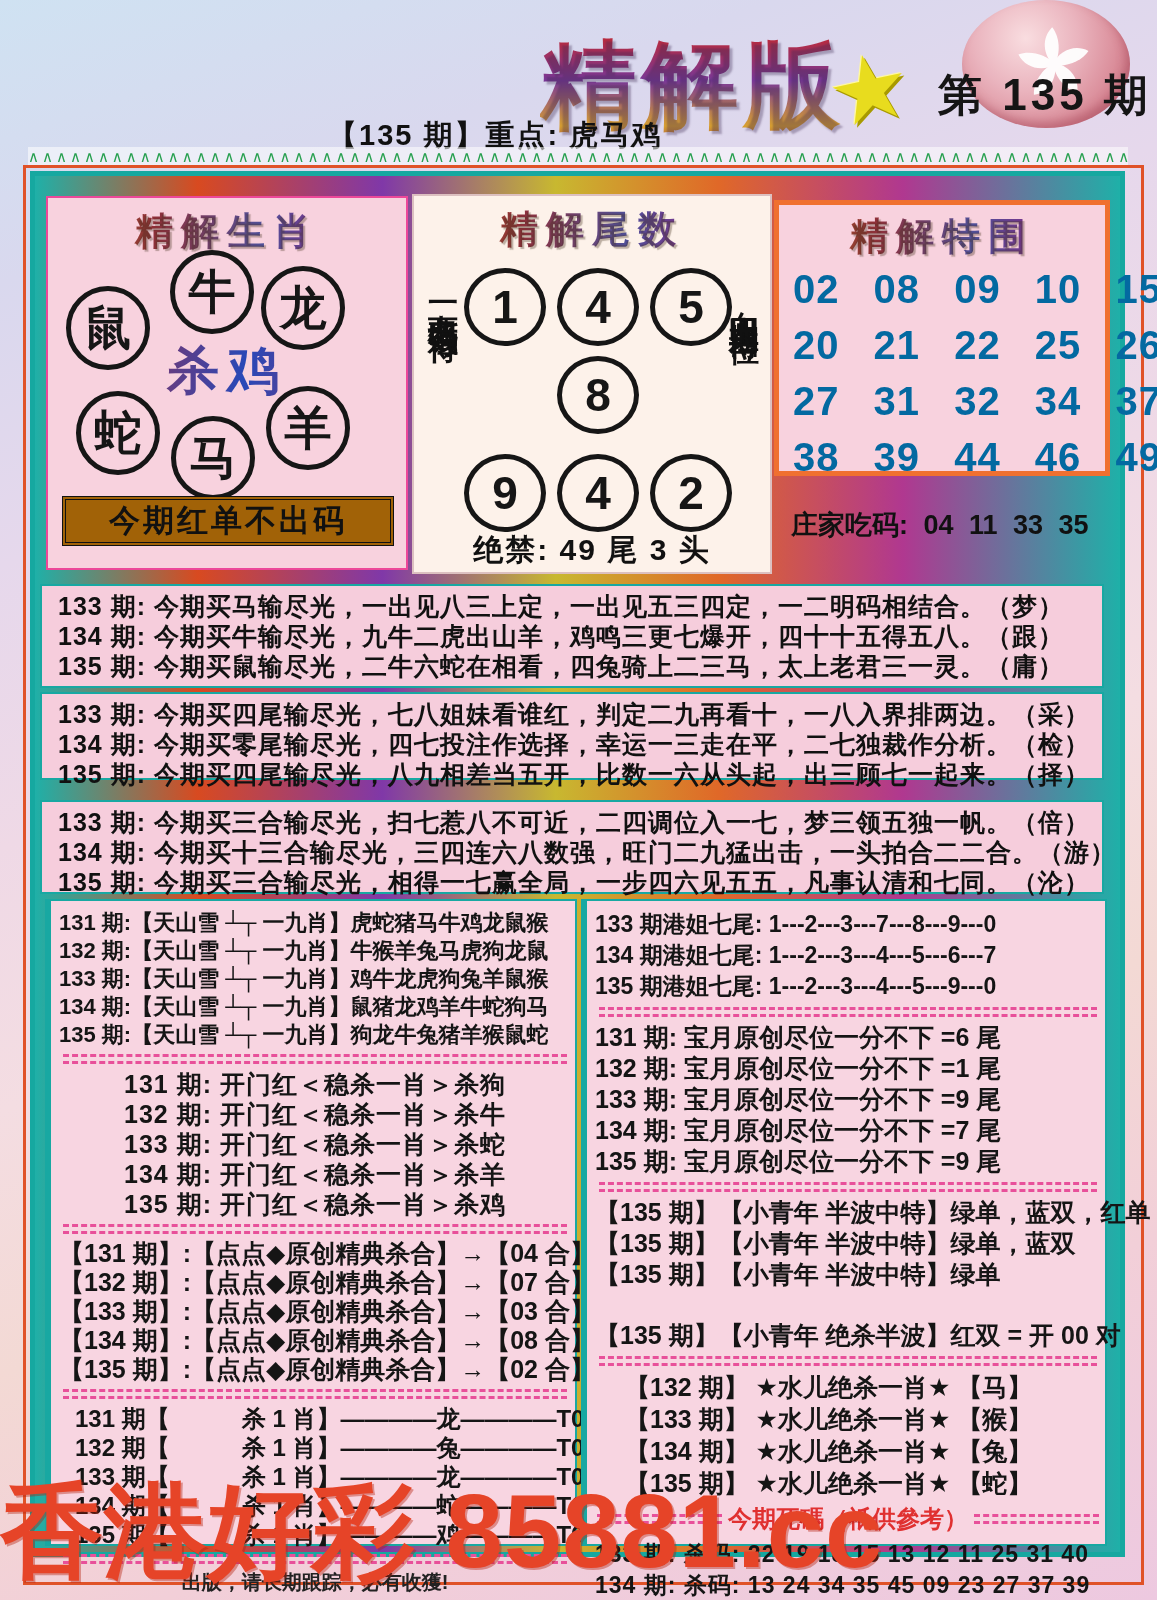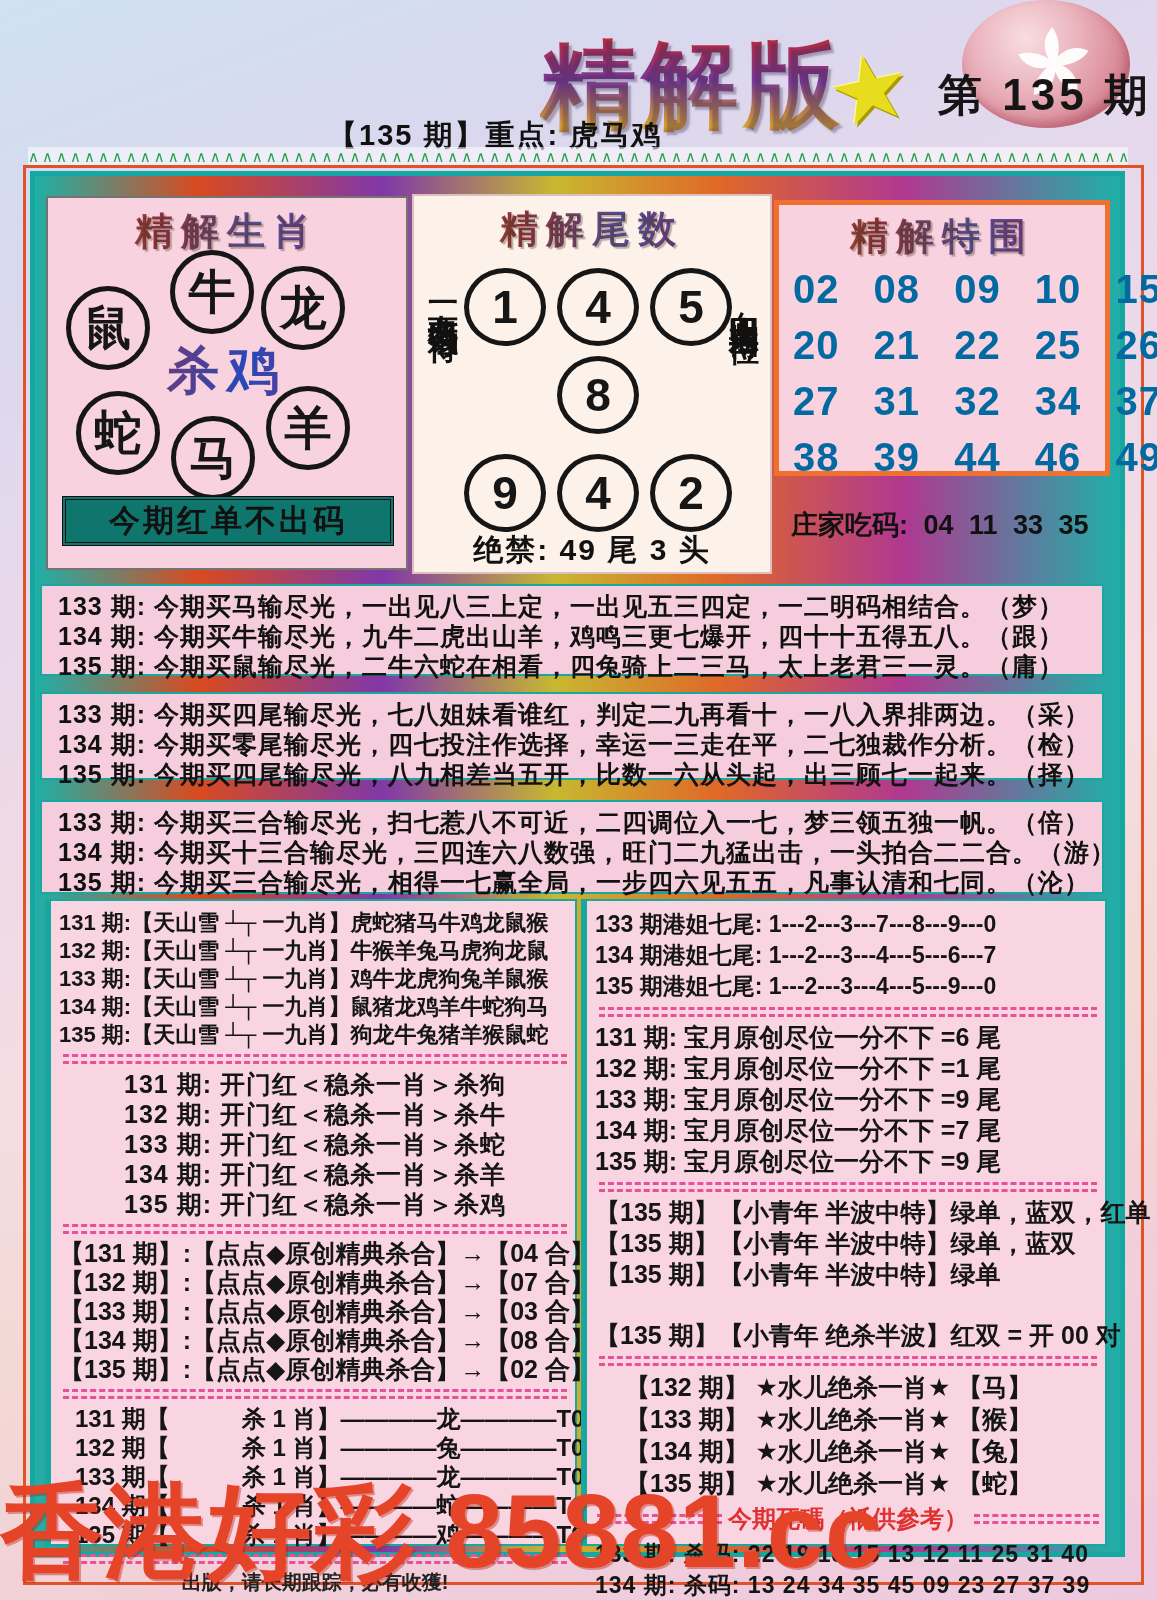--- a/index.html
+++ b/index.html
@@ -43,39 +43,39 @@
 
   
   .red-frame{left:23px;top:165px;width:1115px;height:1414px;border:3px solid #e05228;}
   .main-frame{
     left:30px;top:171px;width:1095px;height:1386px;box-sizing:border-box;
     border:5px solid #16a8a0;
     background:linear-gradient(90deg,#1fb0a8 0%,#d84a20 15%,#8038a8 32%,#c8b830 48%,#e06828 63%,#b03890 80%,#1fb0a8 100%);
   }
 
   
-  .zodiac-box{left:46px;top:196px;width:358px;height:370px;background:#f8d2de;border:2px solid #737373;}
+  .zodiac-box{left:46px;top:196px;width:358px;height:370px;background:#f8d2de;border:2px solid #ec4899;}
   .box-title{
     position:absolute;width:100%;text-align:center;font-size:38px;font-weight:bold;letter-spacing:8px;
     font-family:"Liberation Serif","DejaVu Serif",serif;
     background:linear-gradient(90deg,#a06a18 0%,#90303a 30%,#50509a 60%,#8a2a84 85%,#b08020 100%);
     -webkit-background-clip:text;background-clip:text;color:transparent;
     text-shadow:2px 2px 1px rgba(70,50,30,0.35);
   }
   .zcircle{
     position:absolute;width:74px;height:74px;border:5px solid #161616;border-radius:50%;
     font-size:47px;font-weight:bold;display:flex;align-items:center;justify-content:center;color:#161616;
   }
   .kill-text{
     position:absolute;left:0;width:100%;text-align:center;font-size:52px;font-weight:bold;letter-spacing:8px;
     background:linear-gradient(100deg,#c82828 0%,#2848b8 55%,#b03050 100%);
     -webkit-background-clip:text;background-clip:text;color:transparent;
   }
   .red-note{
-    position:absolute;left:14px;top:298px;width:324px;height:42px;background:#0f766e;
+    position:absolute;left:14px;top:298px;width:324px;height:42px;background:#a16207;
     border:4px double #111;display:flex;align-items:center;justify-content:center;
     font-size:31px;font-weight:bold;letter-spacing:3px;color:#111;
   }
 
   .tail-box{left:412px;top:194px;width:356px;height:376px;background:#fdf2ea;border:2px solid #dcc0c0;}
   .vtext{
     position:absolute;writing-mode:vertical-rl;text-orientation:upright;
     font-size:30px;font-weight:bold;letter-spacing:4px;color:#111;
   }
   .ncircle{
@@ -185,21 +185,21 @@
 
 <div class="abs special-box">
   <div class="box-title" style="top:6px;">精解特围</div>
   <div class="spec-row" style="top:62px;">02 08 09 10 15</div>
   <div class="spec-row" style="top:118px;">20 21 22 25 26</div>
   <div class="spec-row" style="top:174px;">27 31 32 34 37</div>
   <div class="spec-row" style="top:230px;">38 39 44 46 49</div>
   <div class="banker-line">庄家吃码:  04 11 33 35</div>
 </div>
 
-<div class="abs verse-box" style="top:584px;height:92px;">
+<div class="abs verse-box" style="top:584px;height:104px;">
   <div class="verse-line">133 期:  今期买马输尽光，一出见八三上定，一出见五三四定，一二明码相结合。（梦）</div>
   <div class="verse-line">134 期:  今期买牛输尽光，九牛二虎出山羊，鸡鸣三更七爆开，四十十五得五八。（跟）</div>
   <div class="verse-line">135 期:  今期买鼠输尽光，二牛六蛇在相看，四兔骑上二三马，太上老君三一灵。（庸）</div>
 </div>
 <div class="abs verse-box" style="top:692px;height:88px;">
   <div class="verse-line">133 期:  今期买四尾输尽光，七八姐妹看谁红，判定二九再看十，一八入界排两边。（采）</div>
   <div class="verse-line">134 期:  今期买零尾输尽光，四七投注作选择，幸运一三走在平，二七独裁作分析。（检）</div>
   <div class="verse-line">135 期:  今期买四尾输尽光，八九相差当五开，比数一六从头起，出三顾七一起来。（择）</div>
 </div>
 <div class="abs verse-box" style="top:800px;height:94px;">

